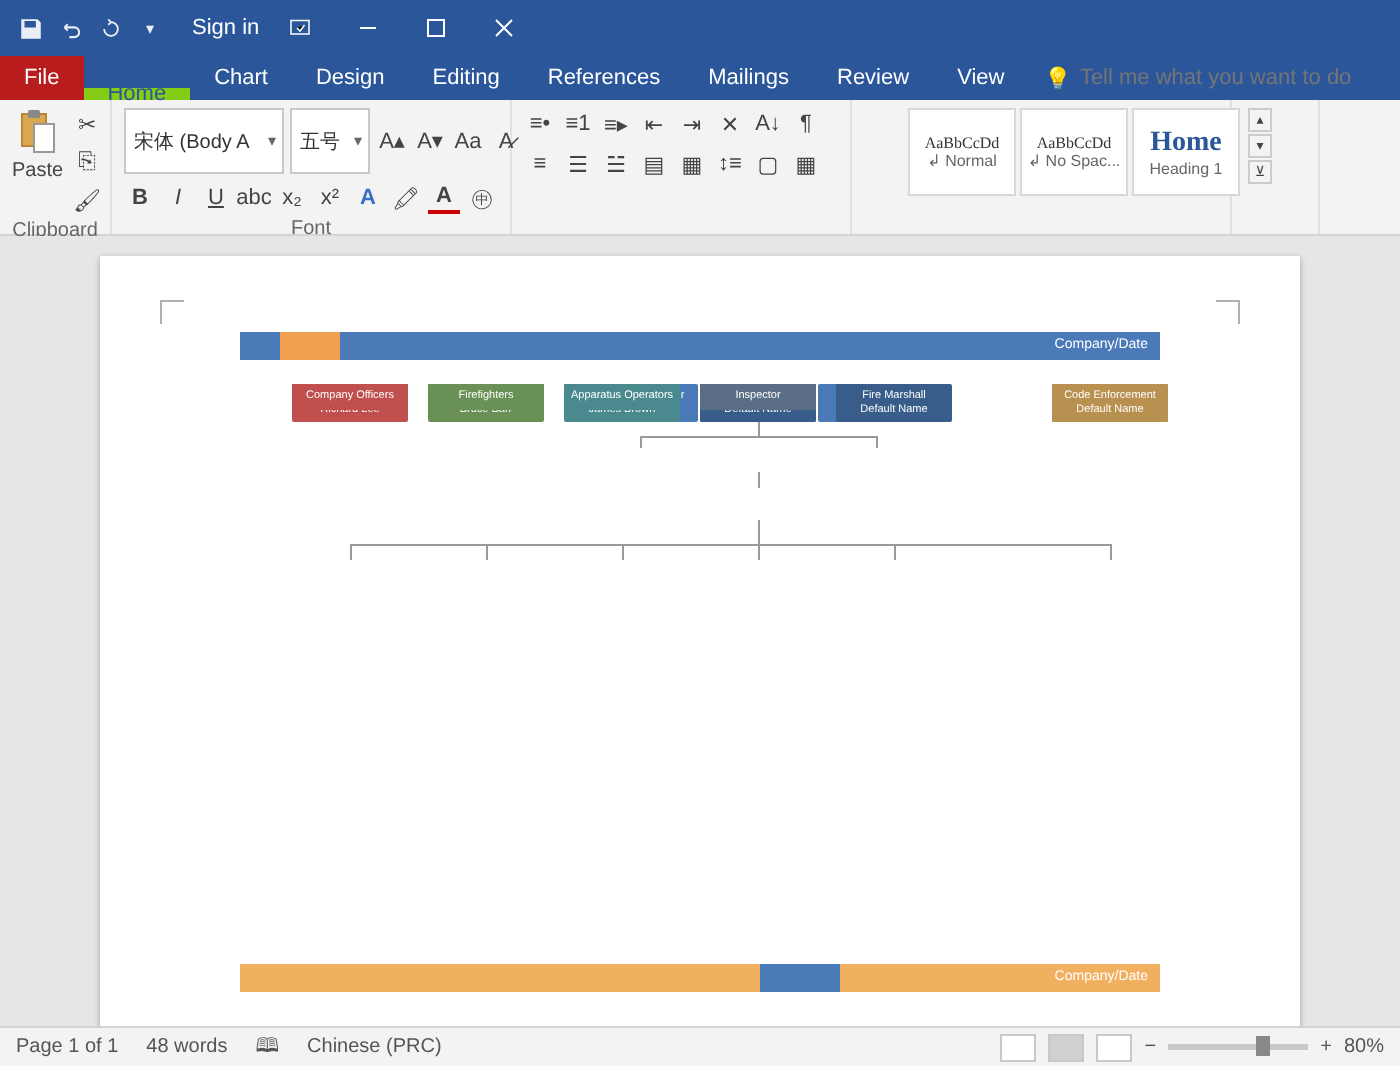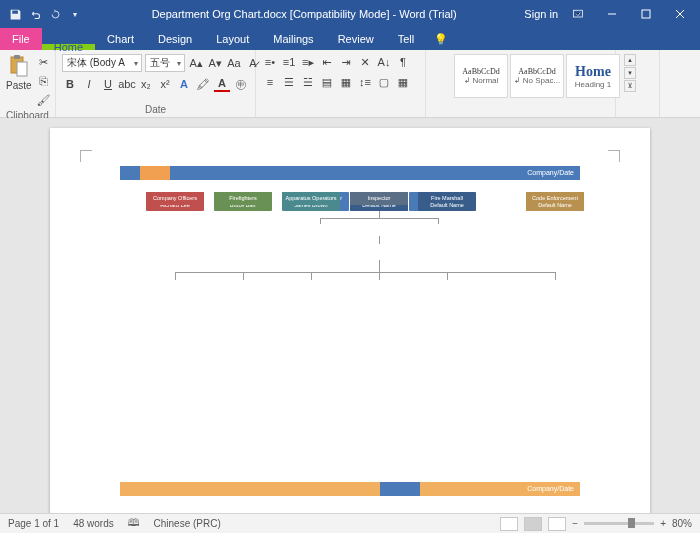--- a/index.html
+++ b/index.html
@@ -9,34 +9,34 @@
 .titlebar { height: 28px; background: #2b579a; display: flex; align-items: center; color: #fff; font-size: 11px; }
 .qat { display: flex; align-items: center; gap: 6px; padding: 0 8px; }
 .qat .ico { width: 14px; height: 14px; opacity: .9; display:flex;align-items:center;justify-content:center; }
 .title-text { flex: 1; text-align: center; font-size: 11px; }
 .title-right { display: flex; align-items: center; gap: 6px; padding: 0 6px; text-align: right; }
 .winbtn { width: 28px; height: 28px; display:flex;align-items:center;justify-content:center; }
 
 
 .tabs { height: 22px; background: #2b579a; display: flex; align-items: stretch; }
 .tab { padding: 0 12px; display:flex;align-items:center; color:#fff; font-size:11px; cursor:pointer; }
-.tab.file { background:#ec4899; }
+.tab.file { background:#b91c1c; }
 .tab.active { background:#84cc16; color:#2b579a;margin-top:16px; }
 .tellme { flex:1; display:flex; align-items:center; color:#cfe0f3; gap:4px; padding-left:8px;}
 .tellme input { background:transparent;border:none;color:#cfe0f3;font-size:11px;width:160px;outline:none; }
 .share { display:flex;align-items:center;gap:4px;padding:0 10px;color:#fff; }
 
 
 .ribbon { height: 68px; background:#f3f3f3; border-bottom:1px solid #d4d4d4; display:flex; }
 .group { border-right:1px solid #e1e1e1; display:flex; flex-direction:column; padding:4px 6px 0 6px; }
 .group-label { text-align:center; font-size:10px; color:#666; margin-top:auto; padding:2px 0; }
 .gbody { display:flex; gap:4px; align-items:flex-start; flex:1; }
 .btn-lg { width:34px; display:flex;flex-direction:column;align-items:center;gap:2px;font-size:10px;color:#444; }
 .btn-lg .gicon { width:24px;height:24px; }
-.sel { height:18px;border:1px solid #c8c8c8;background:#fff;font-size:10px;padding:0 14px 0 4px;display:flex;align-items:center;position:relative;color:#333; }
+.sel { height:33px;border:1px solid #c8c8c8;background:#fff;font-size:10px;padding:0 14px 0 4px;display:flex;align-items:center;position:relative;color:#333; }
 .sel::after { content:"▾"; position:absolute; right:3px; font-size:8px; color:#666; }
 .row { display:flex; gap:3px; align-items:center; }
 .ribbtn { width:16px; height:16px; display:flex;align-items:center;justify-content:center;color:#444;font-size:11px; }
 .styles-gal { display:flex; gap:2px;padding-left:22px; }
 .style-item { width:54px;height:44px;border:1px solid #d9d9d9;background:#fff;display:flex;flex-direction:column;align-items:center;justify-content:center;font-size:10px;color:#333; }
 .style-item .preview { font-family:"Times New Roman",serif; }
 .style-item .sl { font-size:8px;color:#666;margin-top:0; }
 
 
 .docwrap { height: 395px; background:#e6e6e6; display:flex; justify-content:center; padding-top:10px; overflow:hidden; position:relative; }
@@ -91,21 +91,20 @@
           <path fill="none" stroke="#fff" stroke-width="1.3" d="M4 7h6a3 3 0 0 1 0 6H7M4 7l2-2M4 7l2 2"></path>
         </svg>
       </span>
     <span class="ico">
         <svg width="11" height="11" viewBox="0 0 16 16">
           <path fill="none" stroke="#fff" stroke-width="1.3" d="M8 3a5 5 0 1 1-5 5M8 3l-2-2M8 3l-2 2"></path>
         </svg>
       </span>
     <span class="ico" style="font-size:8px;color:#fff;">▾</span>
   </div>
-  <div class="title-text">Department Org Chart.docx [Compatibility Mode] - Word (Trial)</div>
   <div class="title-right">
     <span>Sign in</span>
     <span class="winbtn">
         <svg width="12" height="12" viewBox="0 0 16 16">
           <rect x="2" y="3" width="12" height="9" fill="none" stroke="#fff"></rect>
           <path stroke="#fff" d="M6 8l2 2 3-4"></path>
         </svg>
       </span>
     <span class="winbtn">
         <svg width="10" height="10">
@@ -123,26 +122,28 @@
         </svg>
       </span>
   </div>
 </div>
 
 <div class="tabs">
   <div class="tab file">File</div>
   <div class="tab active">Home</div>
   <div class="tab">Chart</div>
   <div class="tab">Design</div>
-  <div class="tab">Layout</div>
+  <div class="tab">Editing</div>
+  <div class="tab">References</div>
   <div class="tab">Mailings</div>
   <div class="tab">Review</div>
-  <div class="tab">Tell</div>
+  <div class="tab">View</div>
   <div class="tellme">
     <span>💡</span>
+    <input placeholder="Tell me what you want to do" style="">
   </div>
   <div class="share">
     
     
   </div>
 
 </div>
 
 <div class="ribbon">
 
@@ -187,21 +188,21 @@
           </span>
         <span class="ribbtn">abc</span>
         <span class="ribbtn">x₂</span>
         <span class="ribbtn">x²</span>
         <span class="ribbtn" style="color:#3a6fc8;font-weight:bold;">A</span>
         <span class="ribbtn">🖍</span>
         <span class="ribbtn" style="border-bottom:2px solid #c00;font-weight:bold;">A</span>
         <span class="ribbtn">㊥</span>
       </div>
     </div>
-    <div class="group-label">Date</div>
+    <div class="group-label">Font</div>
   </div>
 
   <div class="group" style="width:170px">
     <div class="gbody" style="flex-direction:column;gap:4px;">
       <div class="row">
         <span class="ribbtn">≡•</span>
         <span class="ribbtn">≡1</span>
         <span class="ribbtn">≡▸</span>
         <span class="ribbtn">⇤</span>
         <span class="ribbtn">⇥</span>

